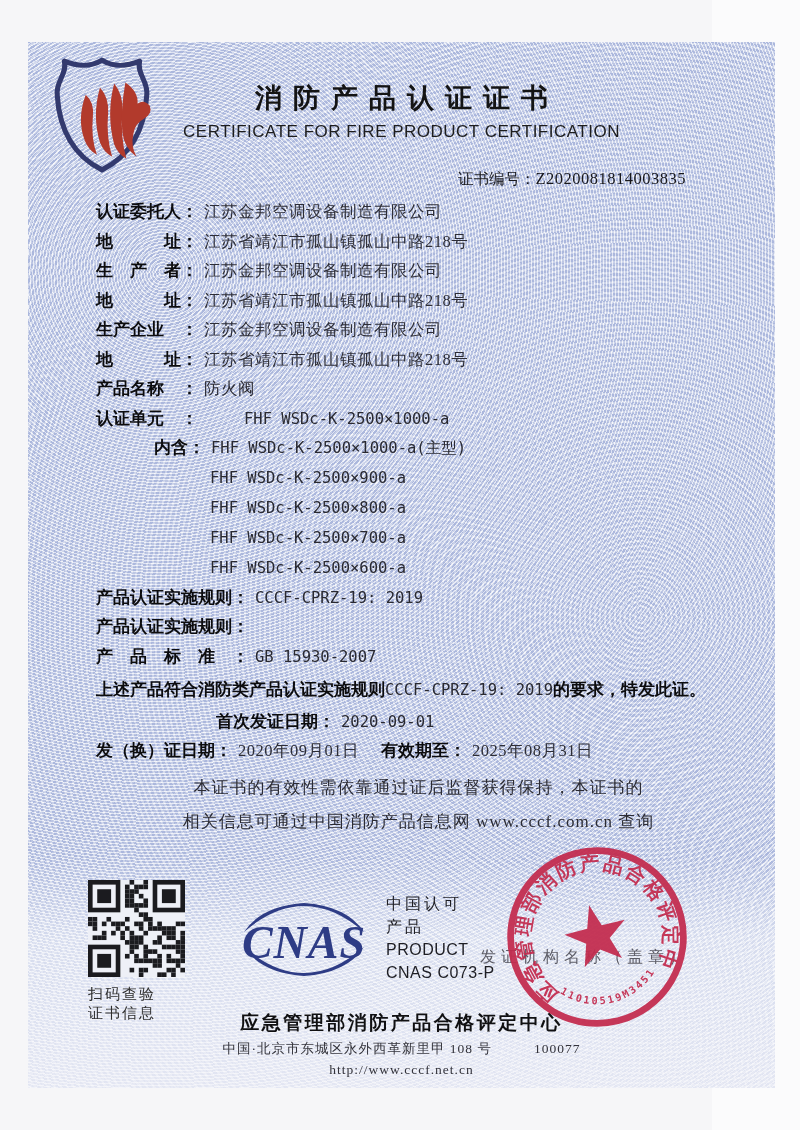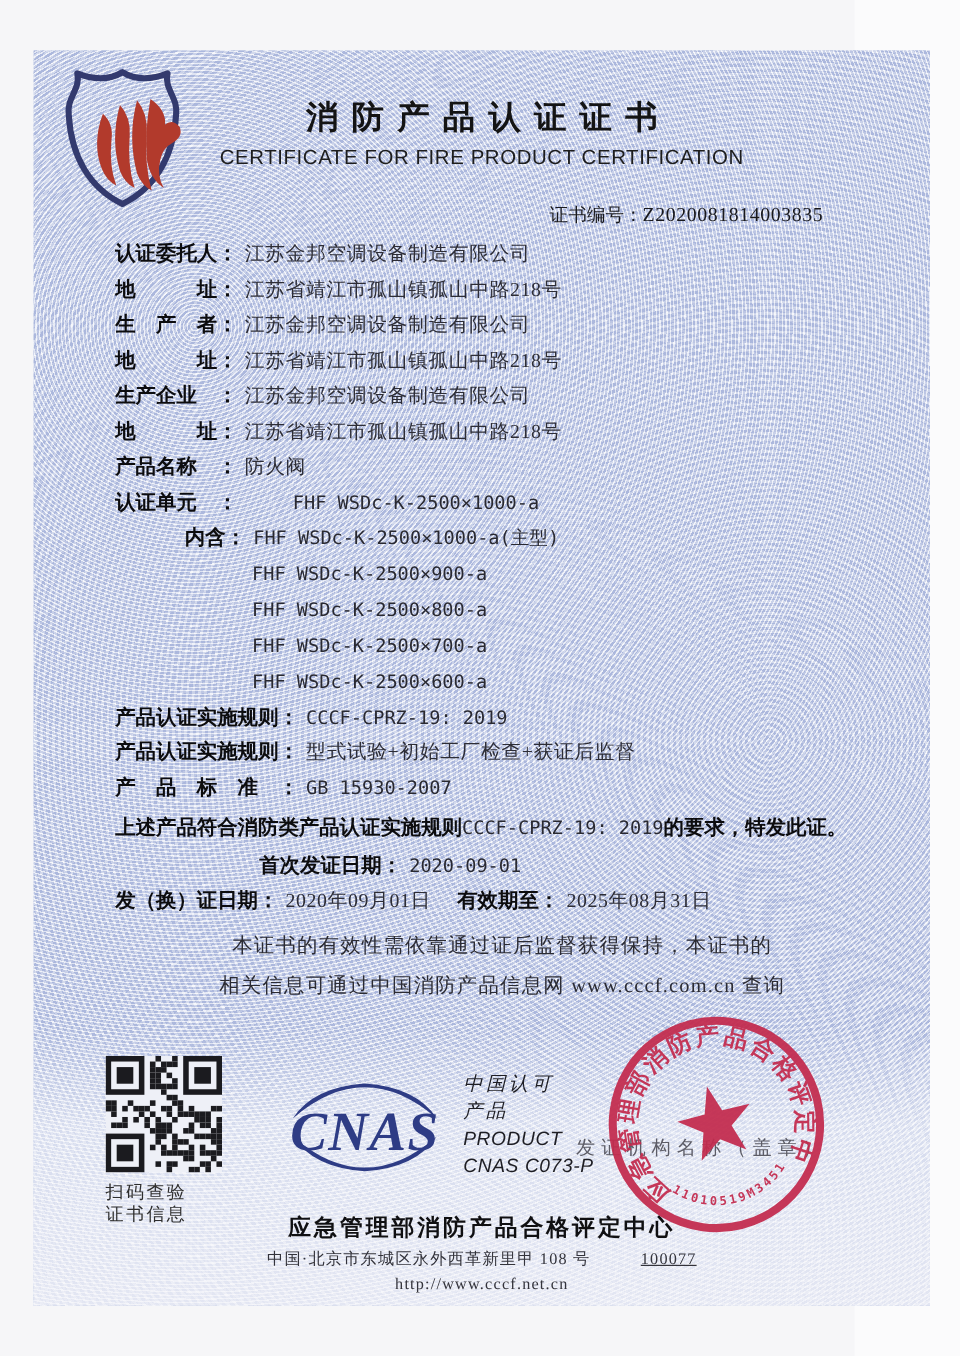--- a/index.html
+++ b/index.html
@@ -57,39 +57,39 @@
 
   .notes { margin-top:8px; text-align:center; }
   .notes div { font-family:"Liberation Serif", serif; font-size:17px; color:#2b2b33; line-height:34px; letter-spacing:1px; }
 
   
   .qr { position:absolute; left:60px; top:838px; z-index:2; text-align:left; }
   .qr svg { display:block; }
   .qr-cap { margin-top:7px; font-size:15px; color:#2e2e2e; line-height:19px; letter-spacing:2px; }
 
   .cnas-logo { position:absolute; left:200px; top:848px; z-index:2; }
-  .cnas-text { position:absolute; left:358px; top:850px; z-index:2; color:#1e1e24;font-style:italic; }
+  .cnas-text { position:absolute; left:358px; top:850px; z-index:2; color:#1e1e24; }
   .cnas-text .cn { font-size:16px; letter-spacing:3px; line-height:23px; }
   .cnas-text .en { font-size:16px; letter-spacing:.5px; line-height:23px; }
 
   .behind-stamp {
     position:absolute; left:452px; top:905px; z-index:1;
     font-family:"Liberation Serif", serif; font-size:16px; color:#5c5c66; letter-spacing:5px; white-space:pre;
   }
   .stamp { position:absolute; left:473px; top:799px; width:192px; height:192px; z-index:3; opacity:.93; }
 
   .footer-org {
     position:absolute; top:968px; left:0; right:0; z-index:2; text-align:center;
     font-weight:700; font-size:19px; color:#101012; letter-spacing:2.5px;
   }
   .footer-addr {
     position:absolute; top:998px; left:0; right:0; z-index:2; text-align:center;
     font-family:"Liberation Serif", serif; font-size:13.5px; color:#33333b; letter-spacing:1px;
   }
-  .footer-addr .post { margin-left:42px;text-decoration:underline; }
+  .footer-addr .post { margin-left:42px; }
   .footer-url {
     position:absolute; top:1020px; left:0; right:0; z-index:2; text-align:center;
     font-family:"Liberation Serif", serif; font-size:13.5px; color:#33333b; letter-spacing:1px;
   }
 </style>
 </head>
 <body>
 
 <div class="page">
   <div class="cert">
@@ -161,21 +161,20 @@
       <div class="row model">
           <span class="val mono">FHF WSDc-K-2500×600-a</span>
         </div>
 
       <div class="row">
         <span class="lbl">产品认证实施规则：</span>
         <span class="val mono">CCCF-CPRZ-19: 2019</span>
       </div>
       <div class="row">
         <span class="lbl">产品认证实施规则：</span>
-        <span class="val">型式试验+初始工厂检查+获证后监督</span>
       </div>
       <div class="row">
         <span class="lbl">产　品　标　准　：</span>
         <span class="val mono">GB 15930-2007</span>
       </div>
 
       <div class="statement">
         <span>上述产品符合消防类产品认证实施规则</span><span class="code">CCCF-CPRZ-19: 2019</span><span>的要求，特发此证。</span>
       </div>
 

